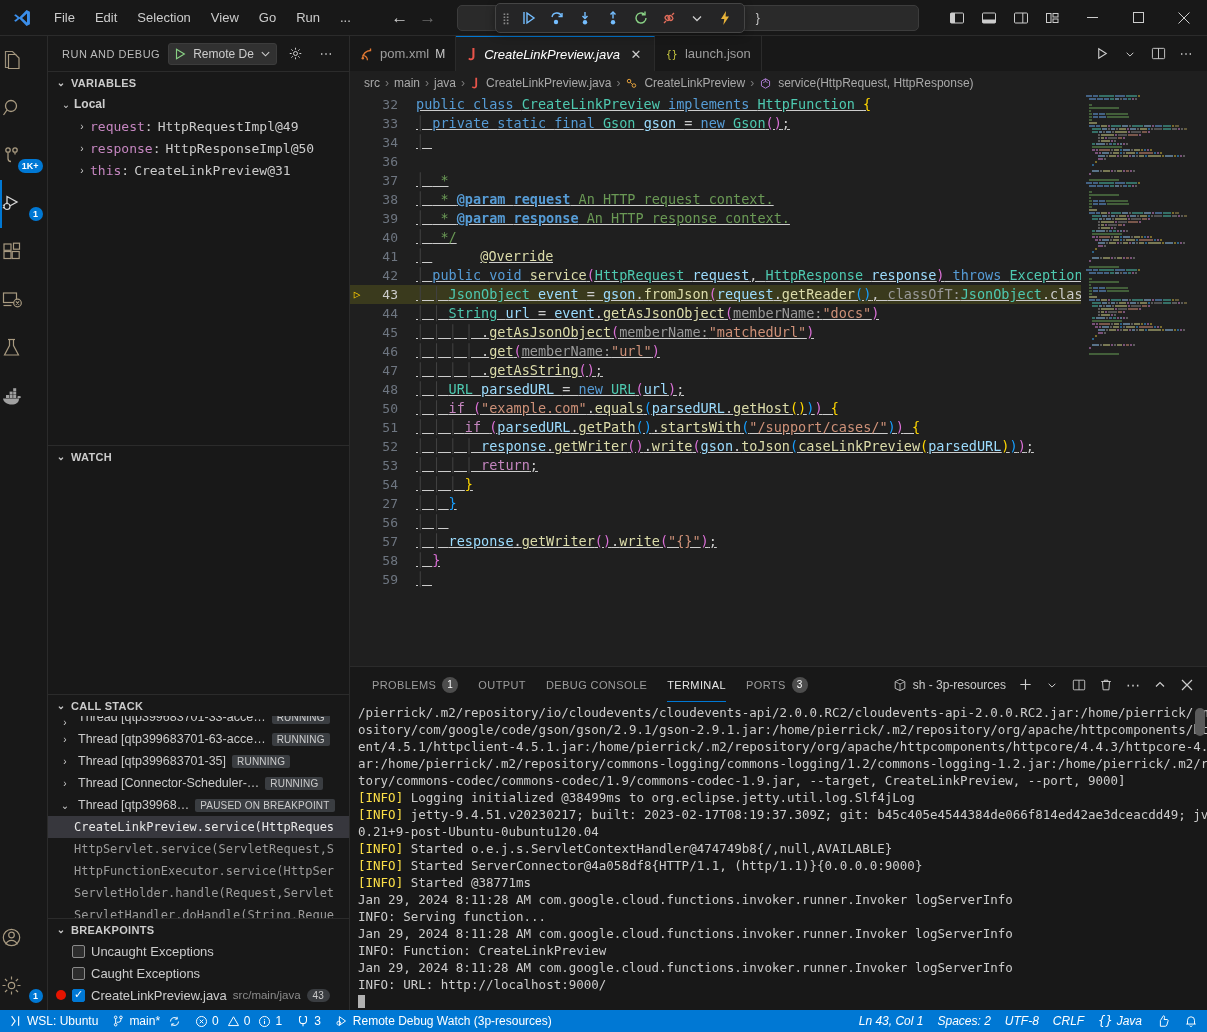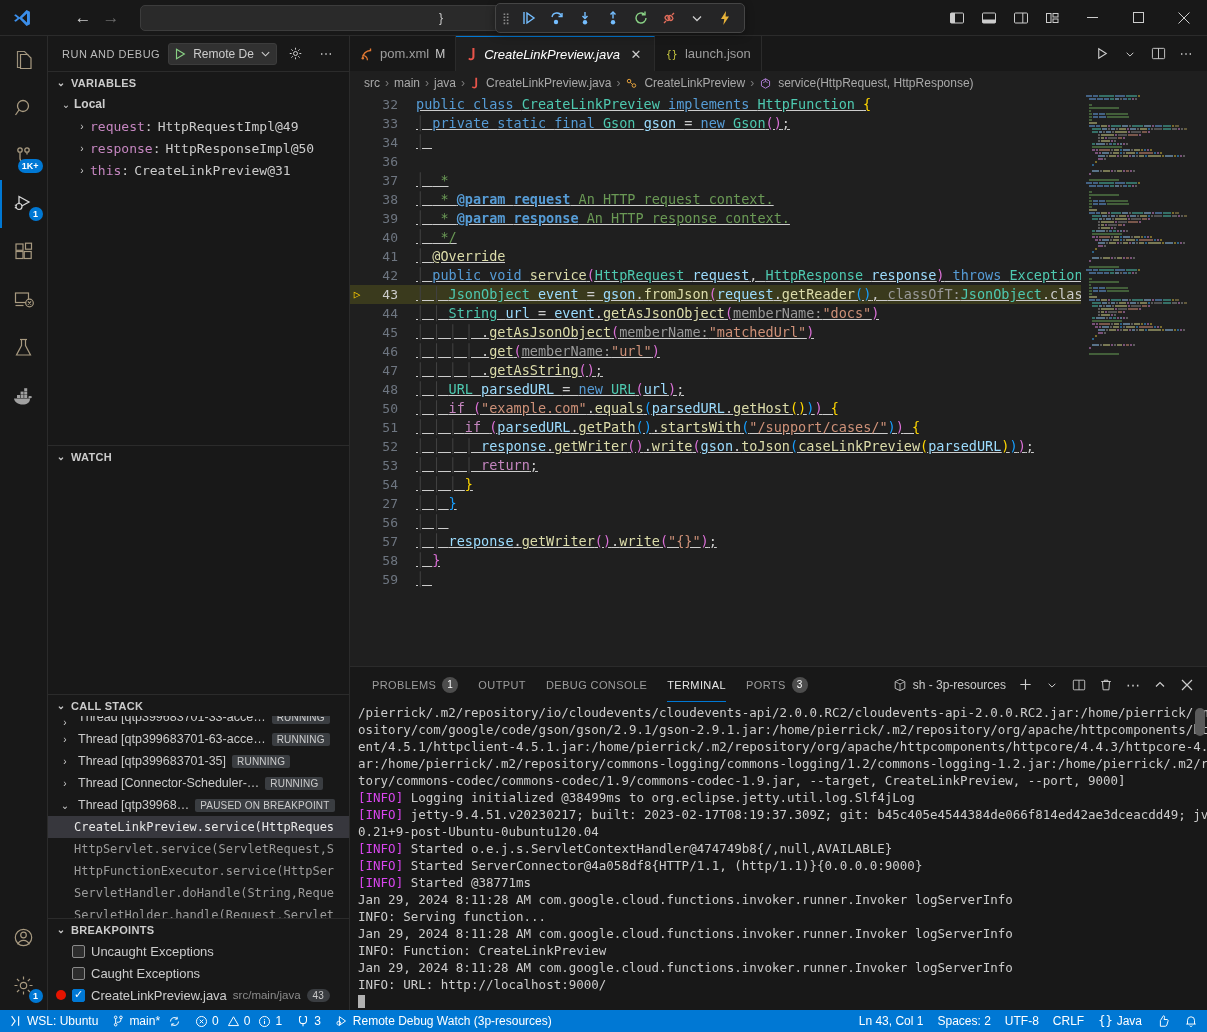--- a/index.html
+++ b/index.html
@@ -46,21 +46,21 @@
 
   
   .bodyrow { flex: 1 1 auto; display: flex; min-height: 0; }
 
   
   .activitybar {
     width: 48px; background: #181818; display: flex; flex-direction: column;
     align-items: center; flex: 0 0 48px; border-right: 1px solid #2b2b2b;
   }
   .act-item {
-    width: 48px; height: 48px; display:flex; align-items:center; justify-content:center;
+    width: 48px; height: 48px; display:flex; align-items:center; justify-content:flex-start;
     position: relative; color: #868686;
   }
   .act-item.active { color:#d7d7d7; }
   .act-item.active::before {
     content:""; position:absolute; left:0; top:0; bottom:0; width:2px; background:#0078d4;
   }
   .act-badge {
     position: absolute; right: 5px; bottom: 7px; background:#0078d4; color:#fff;
     border-radius: 9px; font-size: 9px; line-height: 14px; height: 14px; min-width: 14px;
     padding: 0 4px; text-align: center; font-weight: 600;
@@ -163,21 +163,21 @@
   .indent-guide { color:#404040; }
   
   .t-key { color:#569cd6; }      
   .t-ctrl { color:#c586c0; }     
   .t-type { color:#4ec9b0; }     
   .t-fn { color:#dcdcaa; }       
   .t-var { color:#9cdcfe; }      
   .t-str { color:#ce9178; }      
   .t-cmt { color:#6a9955; }
   .t-punc { color:#cccccc; }
-  .t-annot { color:#dcdcaa; }
+  .t-annot { color:#dcdcaa;margin-left:48px; }
   .t-hint { color:#9a9a9a; }     
   .t-doc { color:#6a9955; }
   .t-docparam { color:#569cd6; font-weight:bold; }
   .t-brkt1 { color:#ffd700; }
   .t-brkt2 { color:#da70d6; }
   .t-brkt3 { color:#179fff; }
   .minimap {
     width: 112px; flex:0 0 112px; background:#1f1f1f; position:relative; overflow:hidden;
     border-left:1px solid #1f1f1f;
   }
@@ -198,43 +198,52 @@
             line-height:16px; text-align:center; padding:0 4px;}
   .panel-actions { margin-left:auto; display:flex; align-items:center; gap:3px; padding-right:8px; }
   .pterm-name { display:flex; align-items:center; gap:6px; font-size:12px; color:#cccccc; padding-right:4px;}
   .pact { width:24px; height:24px; display:flex; align-items:center; justify-content:center; color:#cccccc; font-size:14px;}
   .terminal-body {
     flex:1 1 auto; overflow:hidden; padding: 2px 0 0 8px; background:#181818;
     font-family:"DejaVu Sans Mono","Liberation Mono",monospace; font-size:12.5px; line-height:17px;
     color:#cccccc; position:relative;
   }
   .tline { white-space: pre; height:17px; }
-  .tinfo { color:#d946ef; }
+  .tinfo { color:#fde047; }
   .tcursor { display:inline-block; width:7px; height:13px; background:#cccccc; vertical-align:-2px; opacity:.85;}
   .term-scroll { position:absolute; right:2px; top:6px; width:10px; height:28px; background:#5a5a5a; border-radius:5px;}
 
   
   .statusbar {
     height:22px; flex:0 0 22px; background:#0078d4; display:flex; align-items:center;
     color:#ffffff; font-size:12px; padding: 0 2px;
   }
   .st-item { display:flex; align-items:center; gap:4px; padding: 0 7px; height:22px; white-space:nowrap;}
-  .st-right { margin-left:auto; display:flex; align-items:center; }
+  .st-right { margin-left:auto; display:flex; align-items:center;font-style:italic; }
   svg { display:block; }
 </style>
 </head>
 <body>
 
 <div class="app">
 
   <div class="titlebar">
     <div class="vscode-logo">
       <svg width="20" height="20" viewBox="0 0 24 24">
           <path d="M17.5 2.5L9 11 4.5 7.5 2.5 8.7 6.6 12l-4.1 3.3 2 1.2L9 13l8.5 8.5 4-1.9V4.4l-4-1.9zm.5 4.1v10.8L12.2 12 18 6.6z" fill="#3b8eea"></path>
         </svg>
+    </div>
+    <div class="menu">
+      <div class="menu-item">File</div>
+      <div class="menu-item">Edit</div>
+      <div class="menu-item">Selection</div>
+      <div class="menu-item">View</div>
+      <div class="menu-item">Go</div>
+      <div class="menu-item">Run</div>
+      <div class="menu-item">...</div>
     </div>
     <div class="nav-arrows">
       <div class="nav-arrow">←</div>
       <div class="nav-arrow dim">→</div>
     </div>
     <div class="searchbox">
       <span class="cursor-txt">}</span>
     </div>
 
     <div class="debug-toolbar">
@@ -512,24 +521,24 @@
           <div class="stack-row selected" style="padding-left:26px;">
             <span class="frame-label sel">CreateLinkPreview.service(HttpReques</span>
           </div>
           <div class="stack-row" style="padding-left:26px;">
             <span class="frame-label">HttpServlet.service(ServletRequest,S</span>
           </div>
           <div class="stack-row" style="padding-left:26px;">
             <span class="frame-label">HttpFunctionExecutor.service(HttpSer</span>
           </div>
           <div class="stack-row" style="padding-left:26px;">
+            <span class="frame-label">ServletHolder.handle(Request,Servlet</span>
+          </div>
+          <div class="stack-row" style="padding-left:26px;">
             <span class="frame-label">ServletHandler.doHandle(String,Reque</span>
-          </div>
-          <div class="stack-row" style="padding-left:26px;">
-            <span class="frame-label">ServletHolder.handle(Request,Servlet</span>
           </div>
 
         </div>
       </div>
 
       <div class="section" style="flex:0 0 auto;">
         <div class="sec-head">
           <span class="twisty">⌄</span>
           <span>BREAKPOINTS</span>
         </div>

